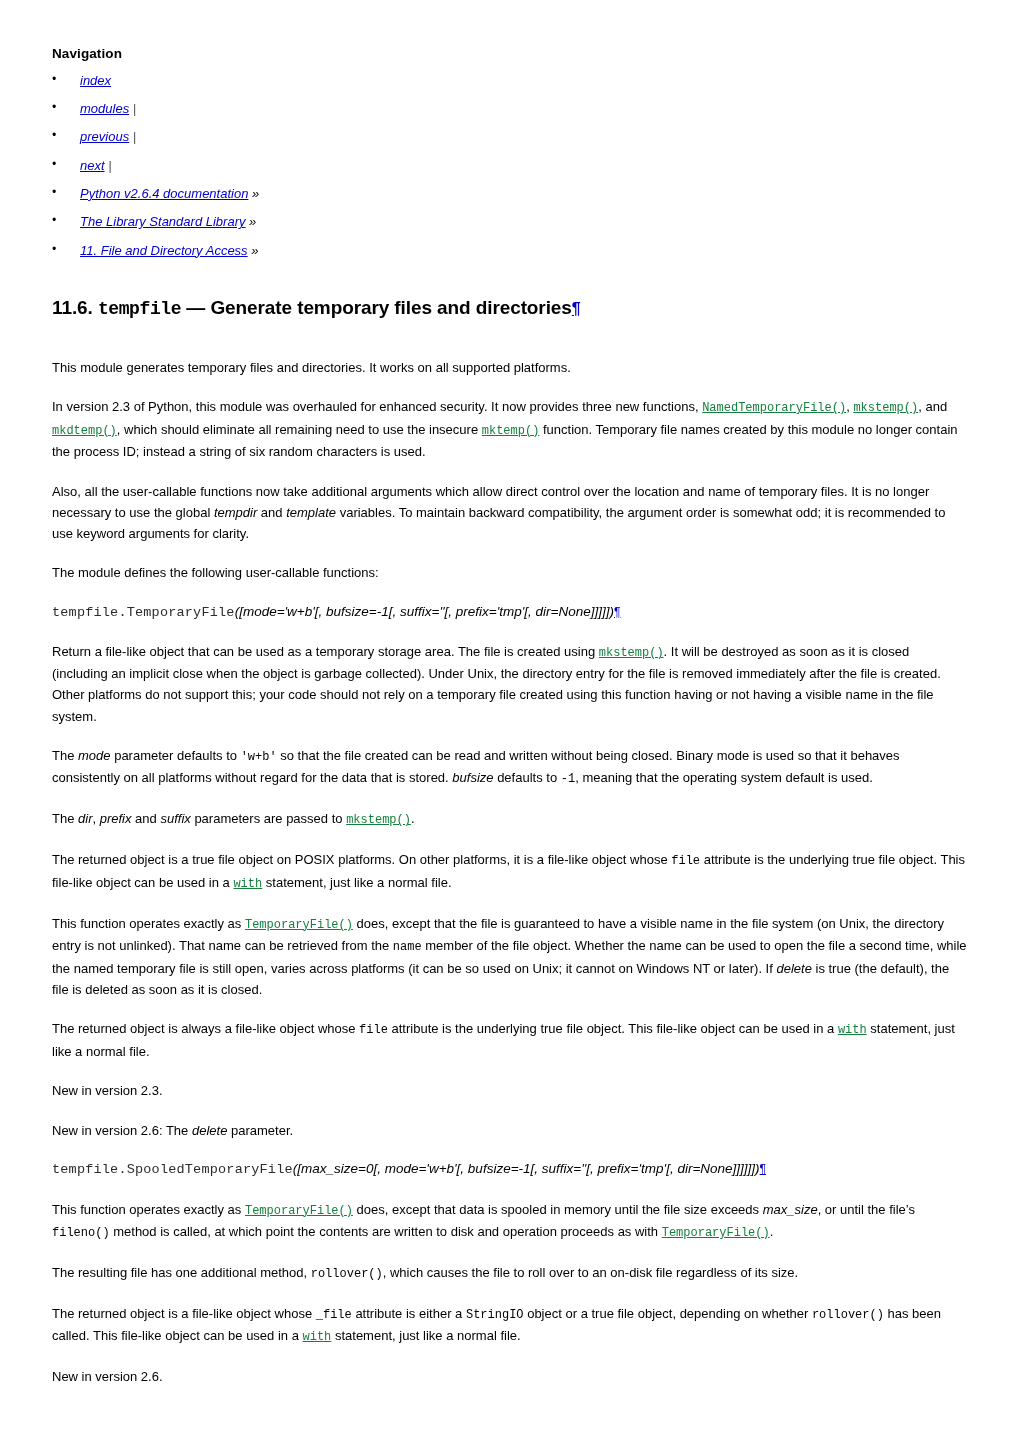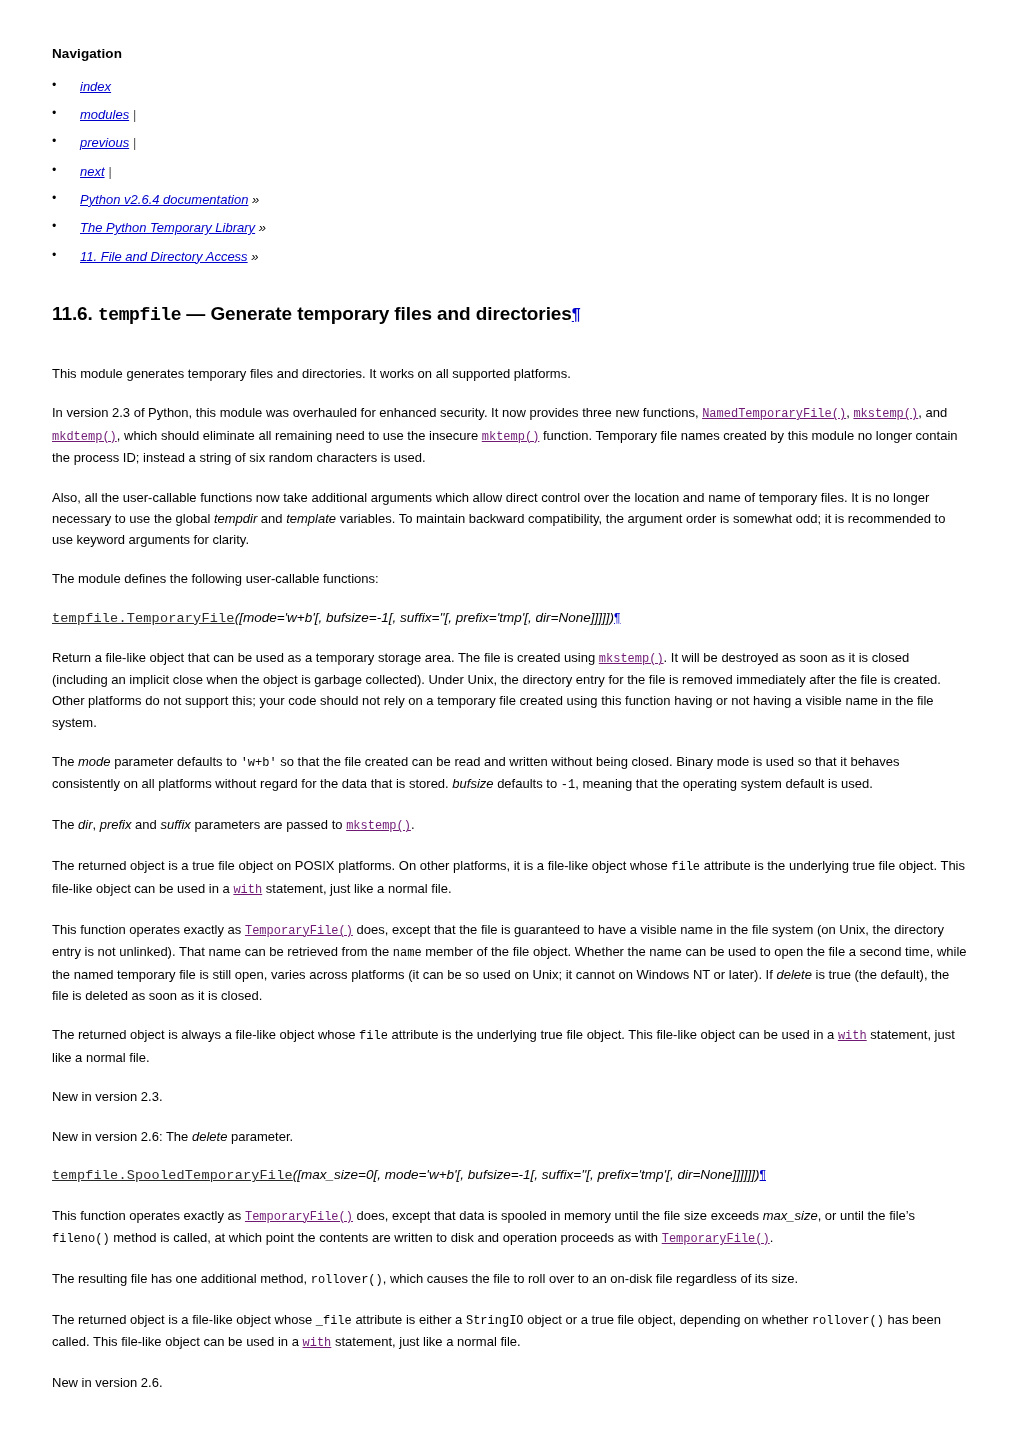--- a/index.html
+++ b/index.html
@@ -16,21 +16,21 @@
     color: #000000;
   }
   .page {
     padding: 44px 52px 30px 52px;
     box-sizing: border-box;
     width: 1020px;
   }
   h3.nav-title {
     font-size: 13.5px;
     font-weight: bold;
-    margin: 0 0 14px 0;
+    margin: 0 0 8px 0;
     letter-spacing: 0.1px;
   }
   ul.nav-list {
     list-style: none;
     margin: 0 0 34px 0;
     padding: 0;
     font-style: italic;
   }
   ul.nav-list li {
     position: relative;
@@ -74,35 +74,34 @@
     line-height: 1.62;
     text-align: left;
   }
   code, .code {
     font-family: "Liberation Mono", monospace;
     font-size: 12px;
   }
   a.codelink {
     font-family: "Liberation Mono", monospace;
     font-size: 12px;
-    color: #701a75;
+    color: #15803d;
     text-decoration: underline;
   }
   .sig {
     margin: 0 0 18px 0;
     font-size: 13px;
     line-height: 1.5;
     white-space: nowrap;
   }
   .sig .sig-name {
     font-family: "Liberation Mono", monospace;
     font-size: 13.5px;
     color: #2b2b2b;
     letter-spacing: 0.2px;
-    text-decoration: underline;
   }
   .sig .sig-args {
     font-style: italic;
     font-size: 13.5px;
     color: #000;
   }
   .pilcrow {
     color: #0000cc;
     text-decoration: underline;
     font-size: 12px;
@@ -121,21 +120,21 @@
 <div class="page">
 
   <h3 class="nav-title">Navigation</h3>
 
   <ul class="nav-list">
     <li><a class="link" href="#">index</a> <span class="sep"></span></li>
     <li><a class="link" href="#">modules</a> <span class="sep">|</span></li>
     <li><a class="link" href="#">previous</a> <span class="sep">|</span></li>
     <li><a class="link" href="#">next</a> <span class="sep">|</span></li>
     <li><a class="link" href="#">Python v2.6.4 documentation</a> <span class="raquo">»</span></li>
-    <li><a class="link" href="#">The Python Temporary Library</a> <span class="raquo">»</span></li>
+    <li><a class="link" href="#">The Library Standard Library</a> <span class="raquo">»</span></li>
     <li><a class="link" href="#">11. File and Directory Access</a> <span class="raquo">»</span></li>
   </ul>
 
   <h1 class="section-title"><span>11.6.</span> <span class="mono">tempfile</span> <span>—</span> <span>Generate temporary files and directories</span><a class="pilcrow-h" href="#">¶</a></h1>
 
   <p class="para">This module generates temporary files and directories. It works on all supported platforms.</p>
 
   <p class="para"><span>In version 2.3 of Python, this module was overhauled for enhanced security. It now provides three new functions, </span><a class="codelink" href="#">NamedTemporaryFile()</a><span>, </span><a class="codelink" href="#">mkstemp()</a><span>, and </span><a class="codelink" href="#">mkdtemp()</a><span>, which should eliminate all remaining need to use the insecure </span><a class="codelink" href="#">mktemp()</a><span> function. Temporary file names created by this module no longer contain the process ID; instead a string of six random characters is used.</span></p>
 
   <p class="para"><span>Also, all the user-callable functions now take additional arguments which allow direct control over the location and name of temporary files. It is no longer necessary to use the global </span><em>tempdir</em><span> and </span><em>template</em><span> variables. To maintain backward compatibility, the argument order is somewhat odd; it is recommended to use keyword arguments for clarity.</span></p>

